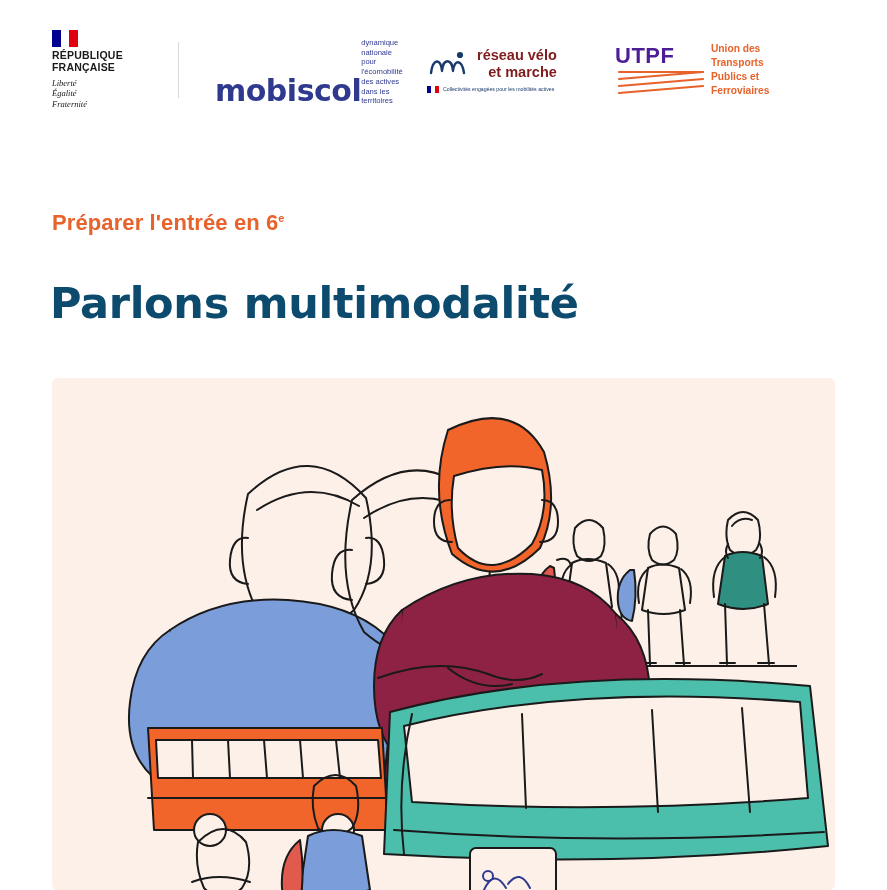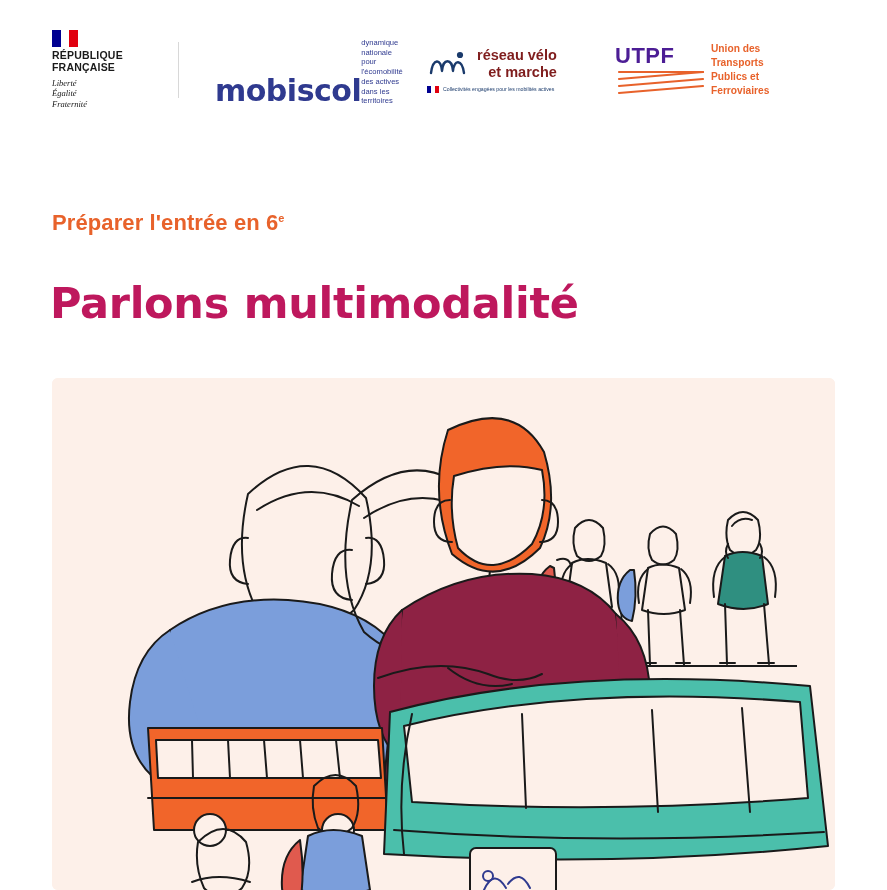--- a/index.html
+++ b/index.html
@@ -208,21 +208,21 @@
   .kicker sup {
     font-size: 11px;
     vertical-align: super;
   }
   .headline {
     position: absolute;
     left: 50px;
     top: 252px;
     font-size: 43px;
     font-weight: 800;
-    color: #be185d;
+    color: #0c4a6e;
     line-height: 1.06;
     letter-spacing: -0.3px;
     font-family: "DejaVu Sans", sans-serif;
   }
   .headline .l2 { display: block; }
 
   
   .illus {
     position: absolute;
     left: 52px;

